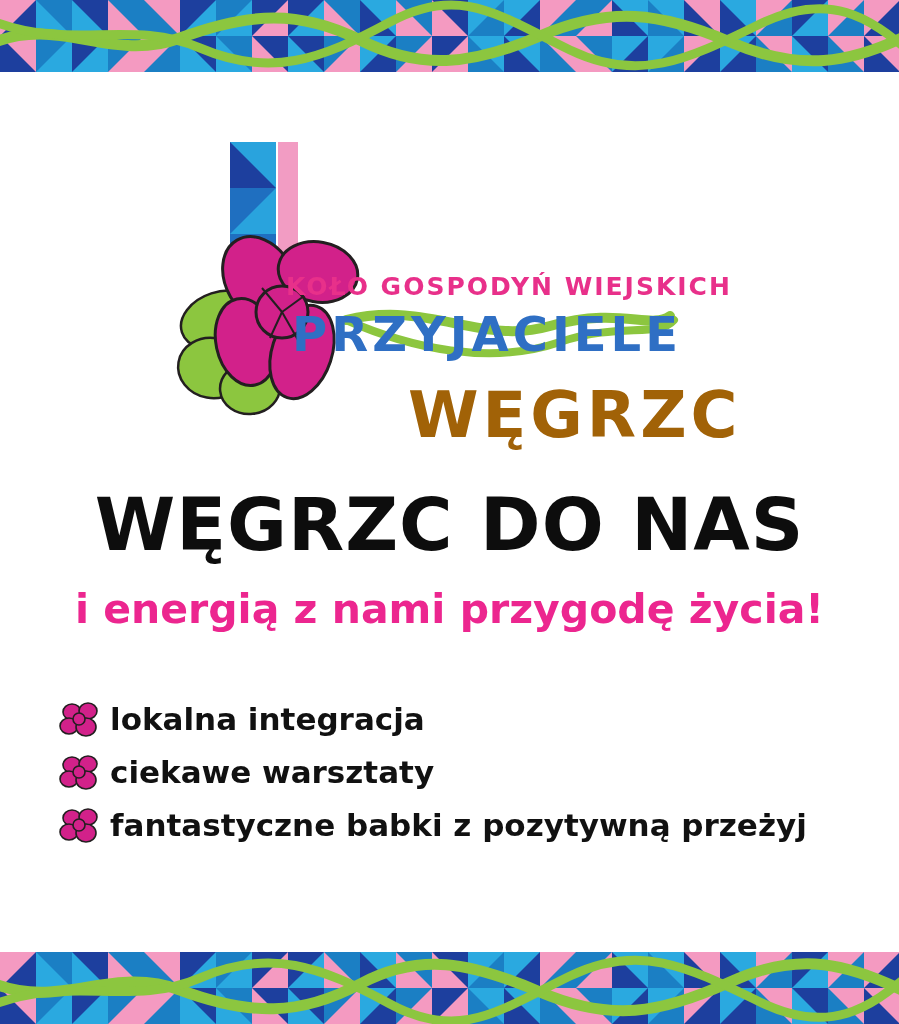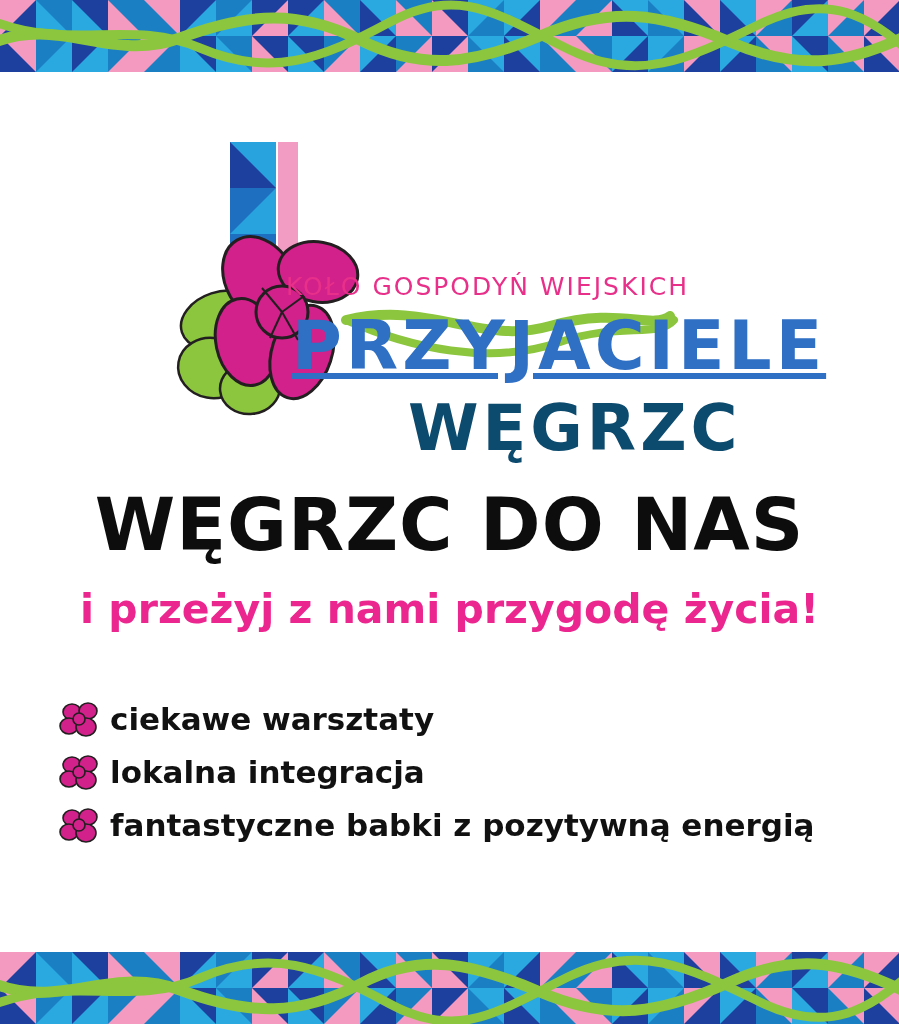--- a/index.html
+++ b/index.html
@@ -75,47 +75,46 @@
     width: 899px;
     height: 310px;
   }
   .logo-svg { position: absolute; left: 150px; top: 0; }
 
   .kgw-line {
     position: absolute;
     left: 286px;
     top: 152px;
     font-family: "DejaVu Sans", sans-serif;
-    font-weight: normal;
+    font-weight: bold;
     font-size: 25px;
     letter-spacing: 2px;
     color: #e8308a;
     white-space: nowrap;
   }
   .name-line1 {
     position: absolute;
     left: 292px;
     top: 186px;
     font-family: "DejaVu Sans", sans-serif;
     font-weight: bold;
-    font-size: 68px;
+    font-size: 48px;
     letter-spacing: 4px;
     color: #2f6fc4;
     white-space: nowrap;
-    text-decoration: underline;
   }
   .name-line2 {
     position: absolute;
     left: 408px;
-    top: 271px;
+    top: 258px;
     font-family: "DejaVu Sans", sans-serif;
     font-weight: bold;
     font-size: 64px;
     letter-spacing: 4px;
-    color: #0c4a6e;
+    color: #a16207;
     white-space: nowrap;
   }
 
   
   .headline {
     position: absolute;
     top: 482px;
     left: 0;
     width: 899px;
     text-align: center;
@@ -388,24 +387,39 @@
       <path d="M132 192 L 148 220"></path>
     </g>
   </svg>
 
   <div class="kgw-line">KOŁO GOSPODYŃ WIEJSKICH</div>
   <div class="name-line1">PRZYJACIELE</div>
   <div class="name-line2">WĘGRZC</div>
 </div>
 
 <div class="headline">WĘGRZC DO NAS</div>
-<div class="subhead">i przeżyj z nami przygodę życia!</div>
+<div class="subhead">i energią z nami przygodę życia!</div>
 
 <div class="bullets">
 
+
+  <div class="bullet-row">
+    <span class="bullet-icon">
+      <svg width="44" height="40" viewBox="0 0 44 40">
+        <g fill="#d2218a" stroke="#231f20" stroke-width="1.6">
+          <ellipse cx="14" cy="13" rx="9" ry="8"></ellipse>
+          <ellipse cx="30" cy="12" rx="9" ry="8"></ellipse>
+          <ellipse cx="11" cy="27" rx="9" ry="8"></ellipse>
+          <ellipse cx="28" cy="28" rx="10" ry="9"></ellipse>
+          <circle cx="21" cy="20" r="6"></circle>
+        </g>
+      </svg>
+    </span>
+    <span class="bullet-text">lokalna integracja</span>
+  </div>
 
   <div class="bullet-row">
     <span class="bullet-icon">
       <svg width="44" height="40" viewBox="0 0 44 40">
         <g fill="#d2218a" stroke="#231f20" stroke-width="1.6">
           <ellipse cx="14" cy="13" rx="9" ry="8"></ellipse>
           <ellipse cx="30" cy="12" rx="9" ry="8"></ellipse>
           <ellipse cx="11" cy="27" rx="9" ry="8"></ellipse>
           <ellipse cx="28" cy="28" rx="10" ry="9"></ellipse>
           <circle cx="21" cy="20" r="6"></circle>
@@ -420,36 +434,21 @@
       <svg width="44" height="40" viewBox="0 0 44 40">
         <g fill="#d2218a" stroke="#231f20" stroke-width="1.6">
           <ellipse cx="14" cy="13" rx="9" ry="8"></ellipse>
           <ellipse cx="30" cy="12" rx="9" ry="8"></ellipse>
           <ellipse cx="11" cy="27" rx="9" ry="8"></ellipse>
           <ellipse cx="28" cy="28" rx="10" ry="9"></ellipse>
           <circle cx="21" cy="20" r="6"></circle>
         </g>
       </svg>
     </span>
-    <span class="bullet-text">lokalna integracja</span>
-  </div>
-
-  <div class="bullet-row">
-    <span class="bullet-icon">
-      <svg width="44" height="40" viewBox="0 0 44 40">
-        <g fill="#d2218a" stroke="#231f20" stroke-width="1.6">
-          <ellipse cx="14" cy="13" rx="9" ry="8"></ellipse>
-          <ellipse cx="30" cy="12" rx="9" ry="8"></ellipse>
-          <ellipse cx="11" cy="27" rx="9" ry="8"></ellipse>
-          <ellipse cx="28" cy="28" rx="10" ry="9"></ellipse>
-          <circle cx="21" cy="20" r="6"></circle>
-        </g>
-      </svg>
-    </span>
-    <span class="bullet-text">fantastyczne babki z pozytywną energią</span>
+    <span class="bullet-text">fantastyczne babki z pozytywną przeżyj</span>
   </div>
 
 </div>
 
 <div class="border-strip bottom">
   <div class="tile-row" id="tiles-bottom">
       <div class="tile">
         <div class="q tl" style="background: rgb(29, 63, 158);">
           <div class="tri" style="border-left: 36px solid rgb(244, 154, 193); border-bottom: 36px solid transparent;"></div>
         </div>

